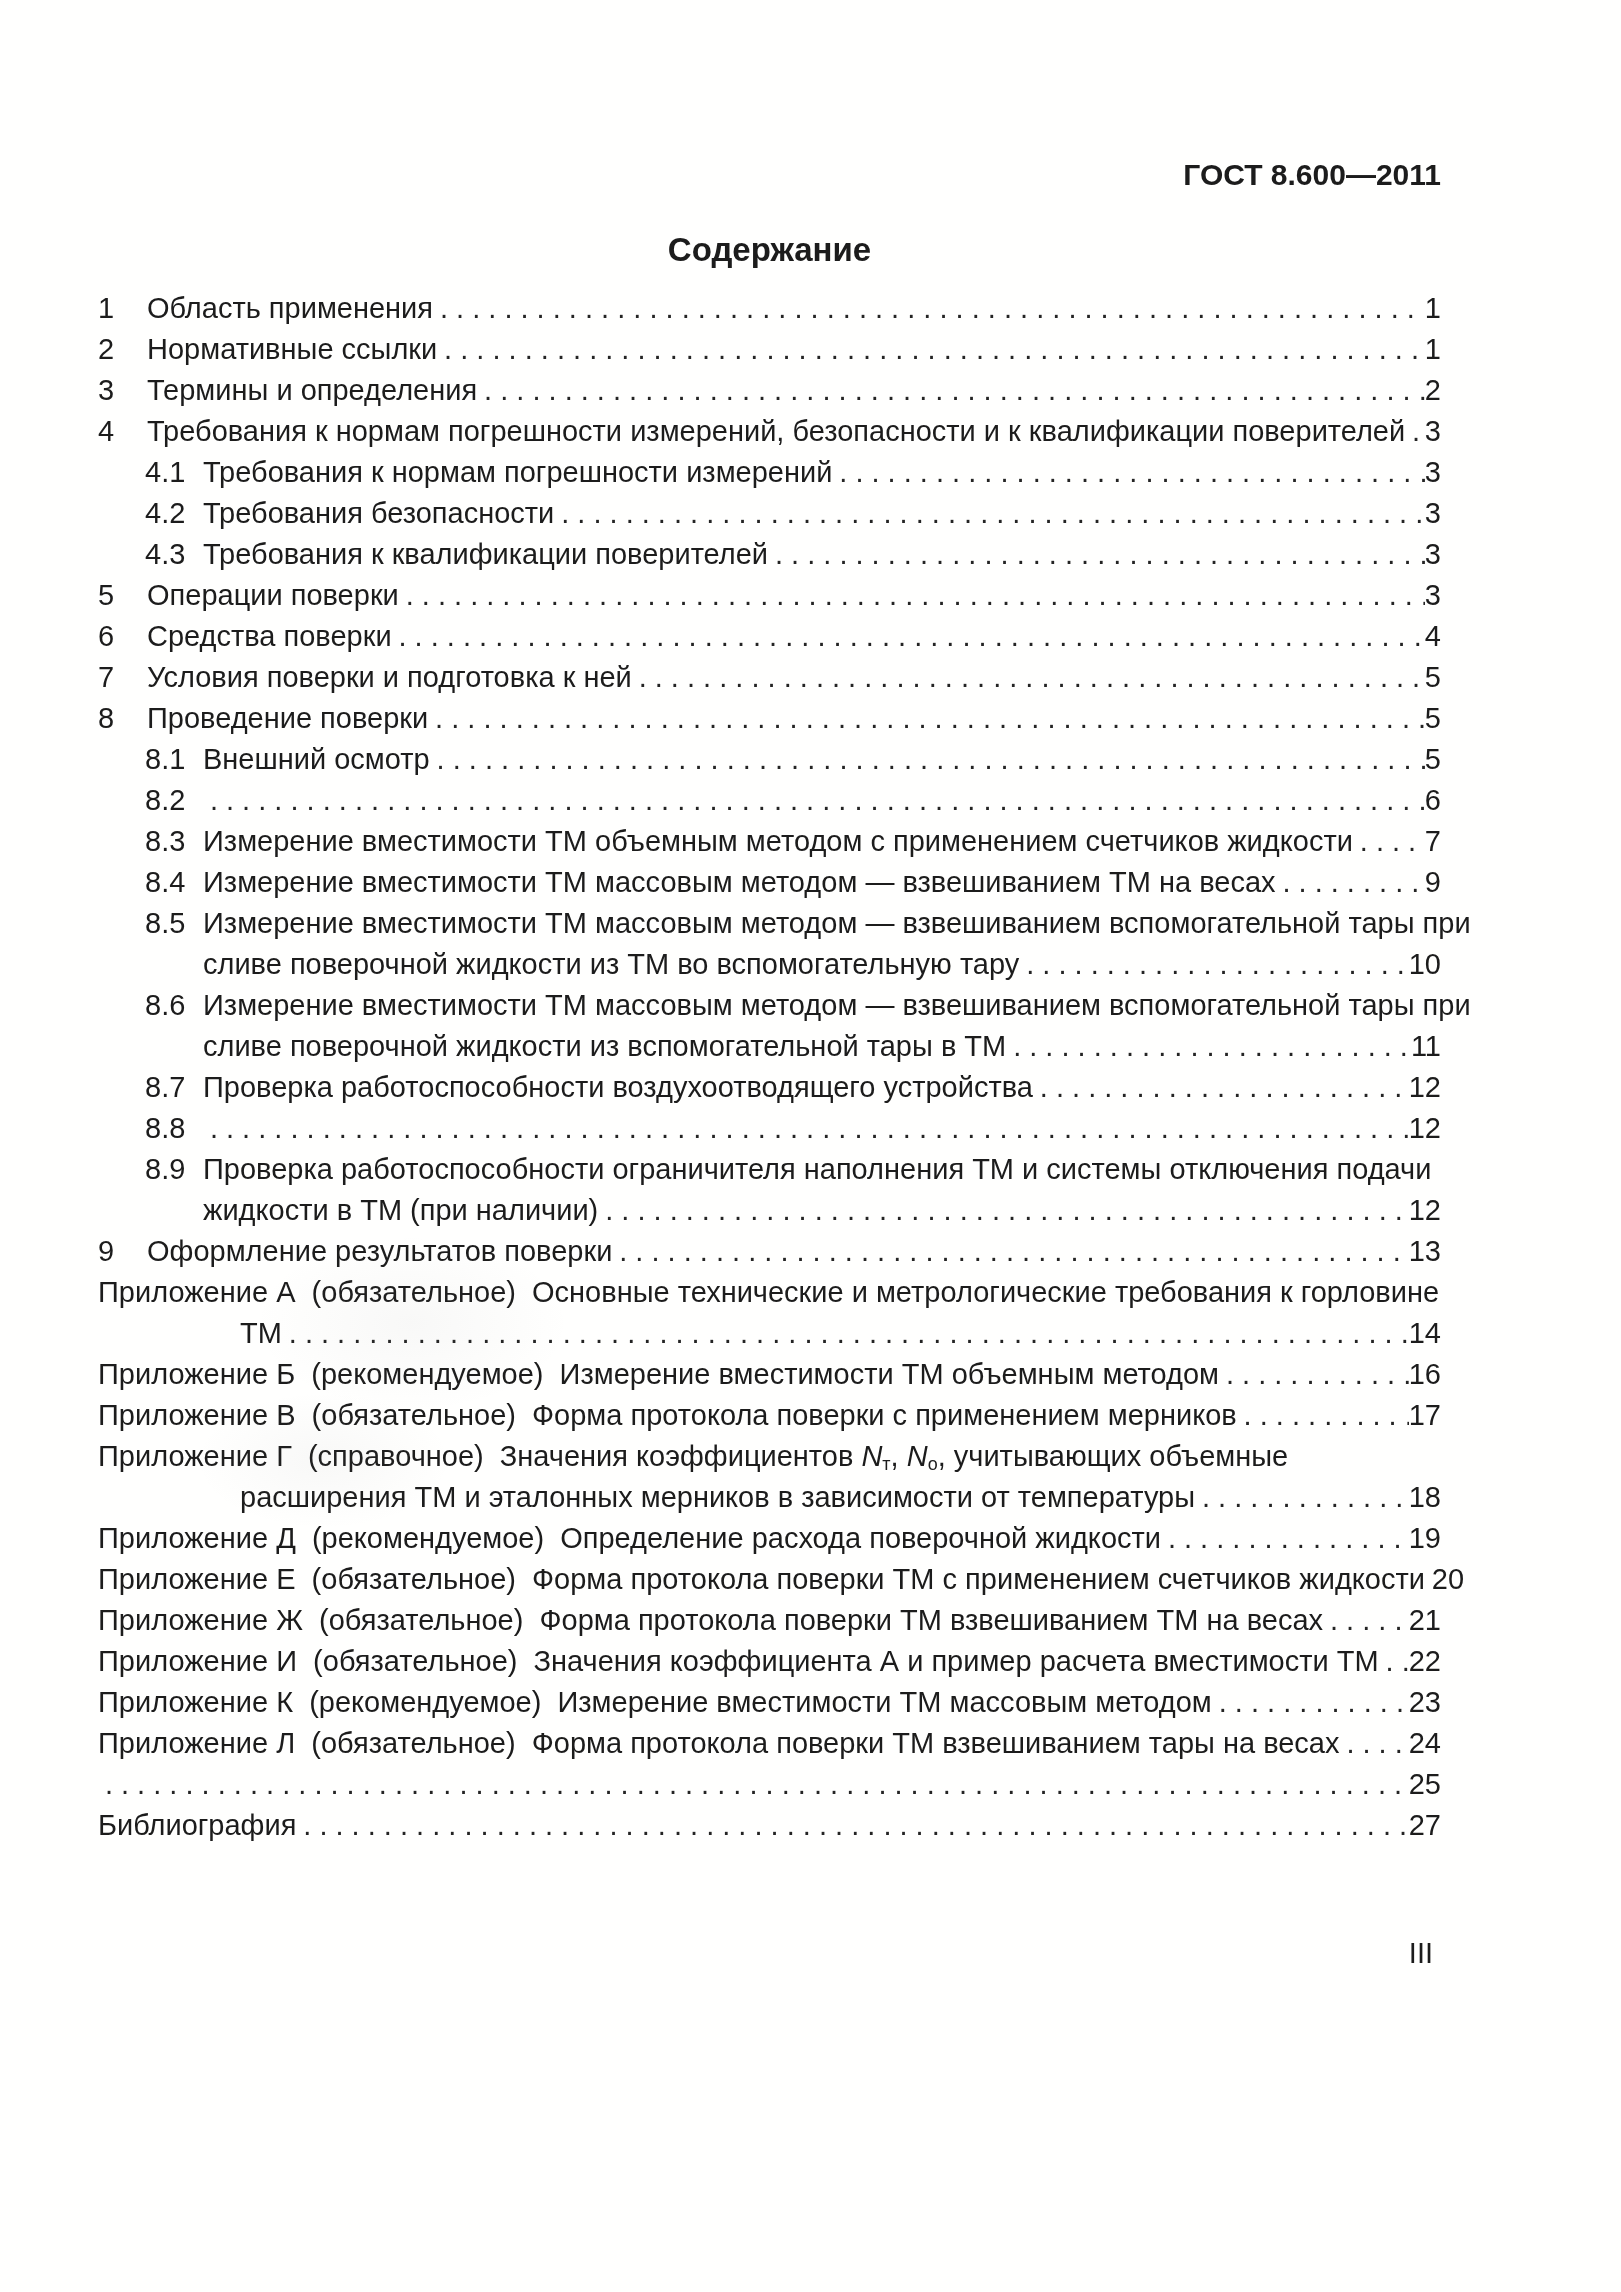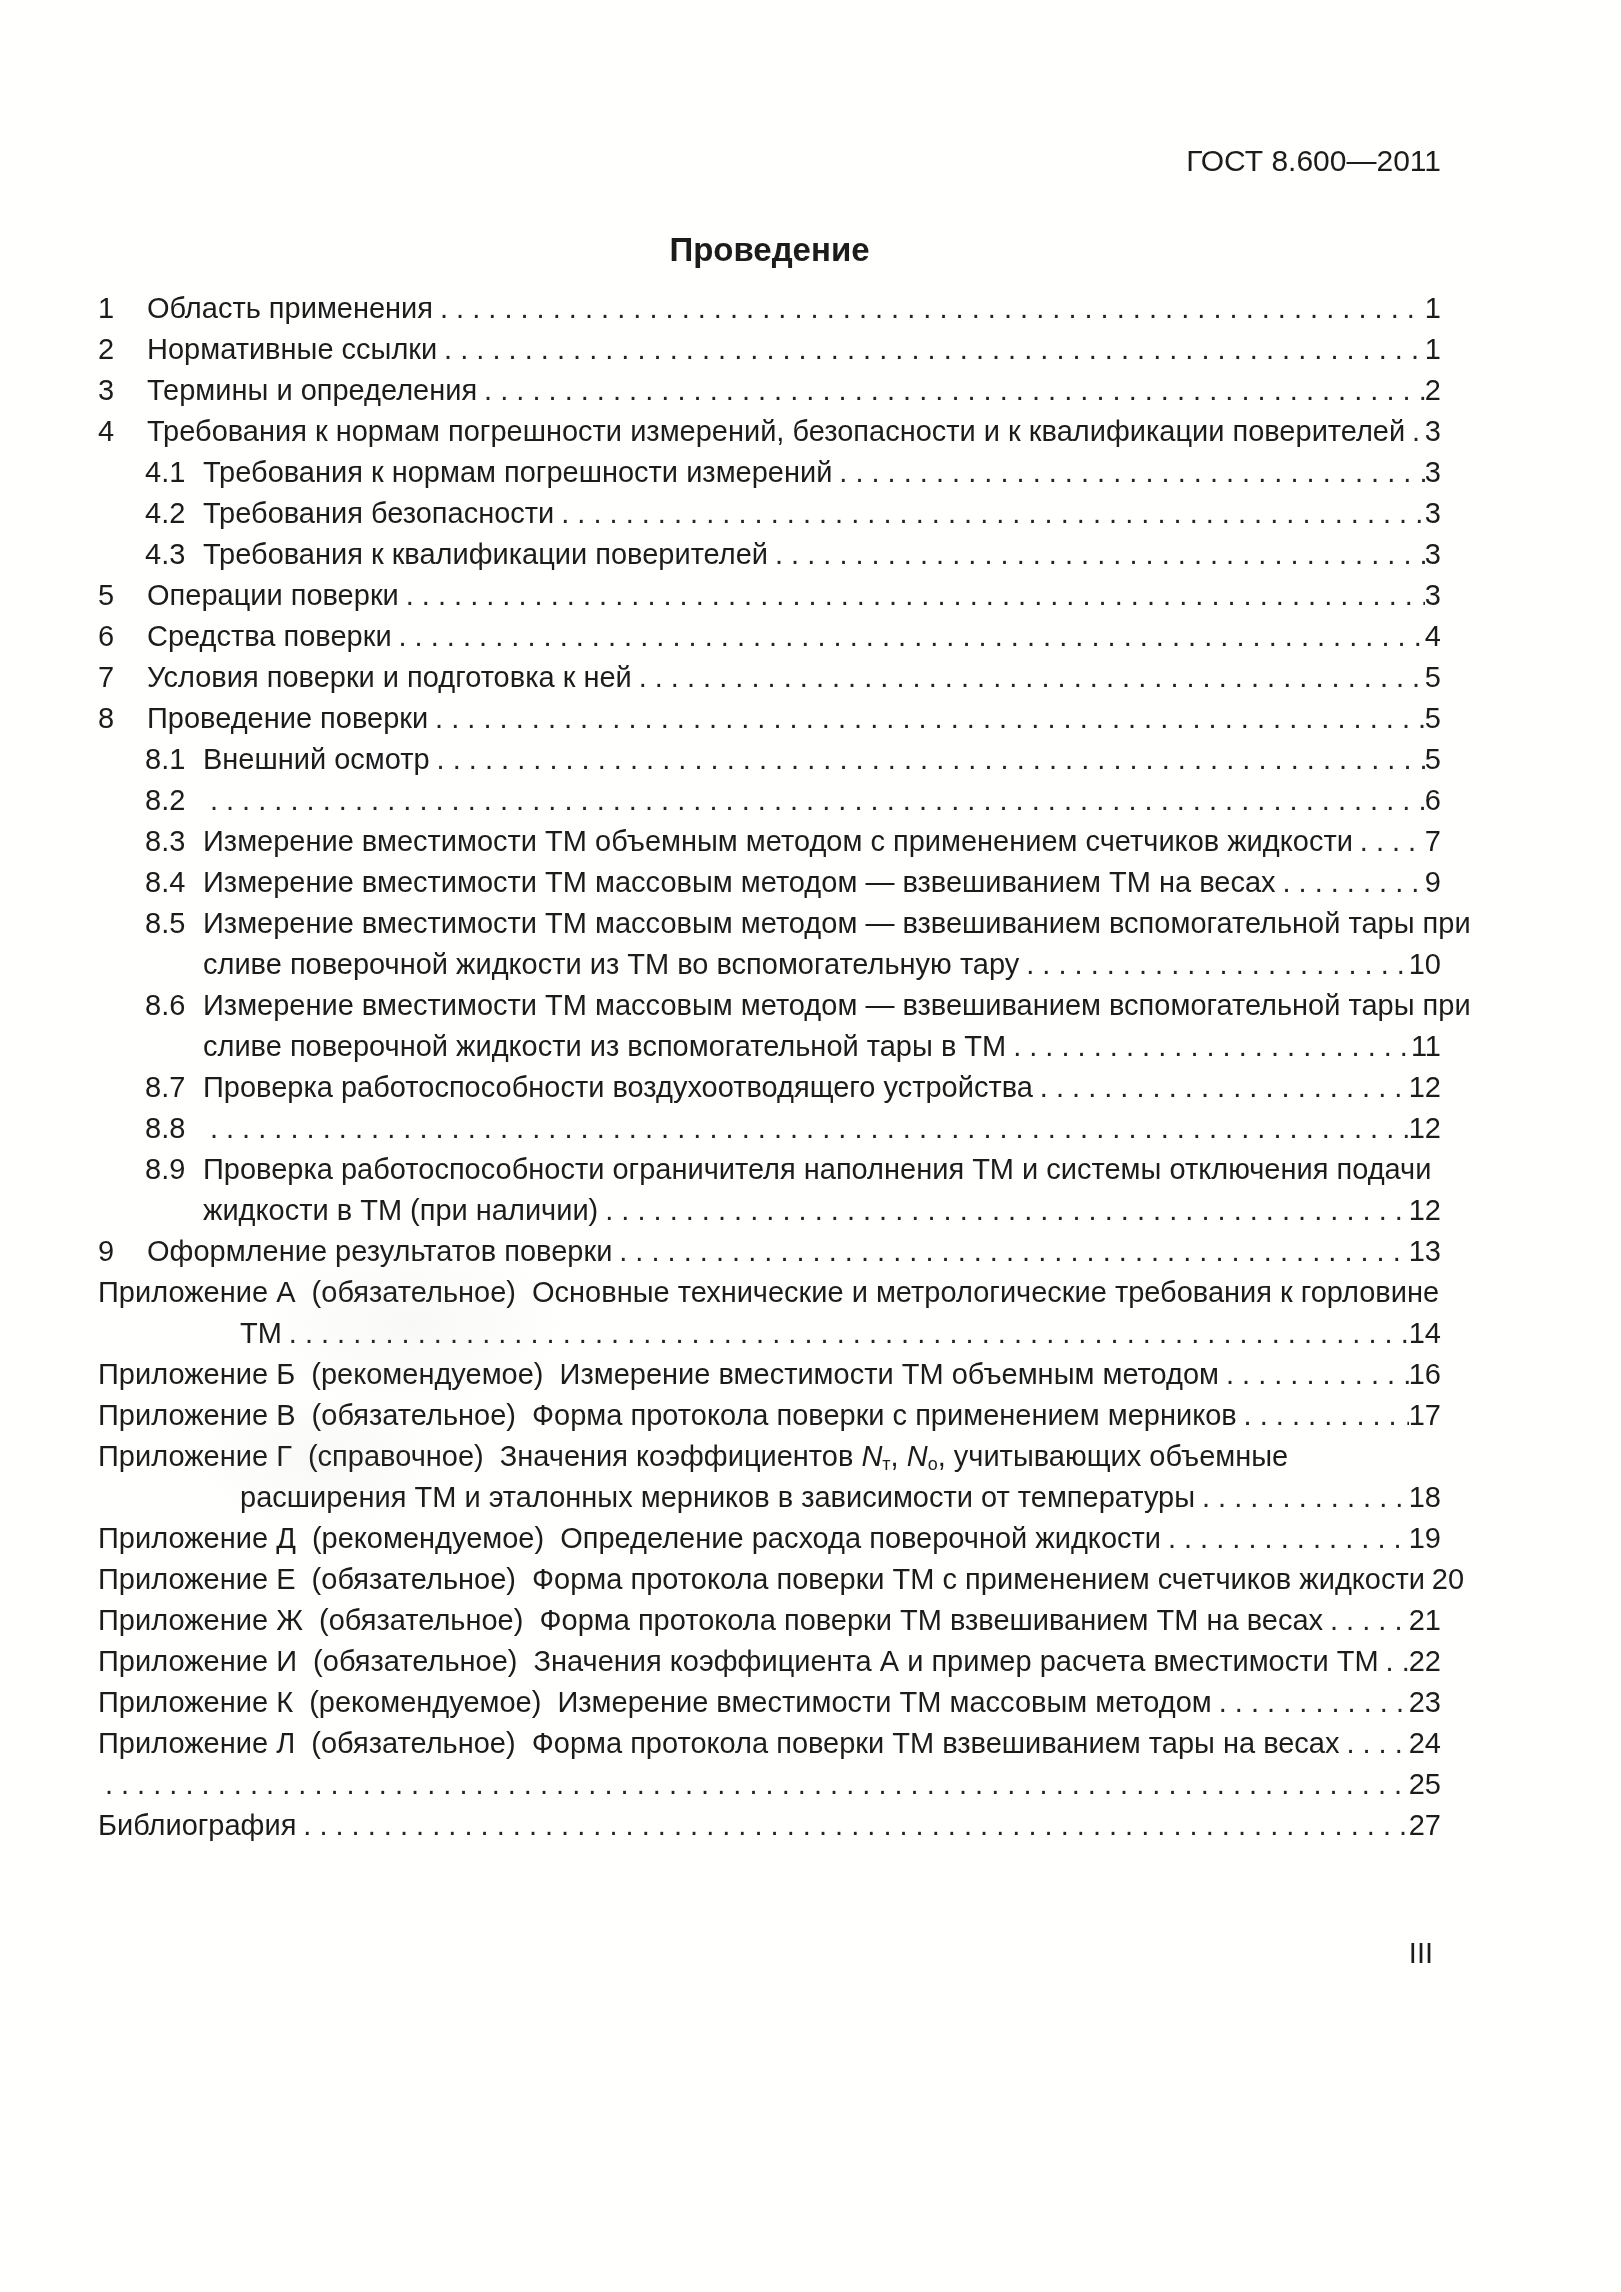--- a/index.html
+++ b/index.html
@@ -11,24 +11,24 @@
     position: relative;
     width: 1621px;
     height: 2293px;
     background: #fffffe;
     overflow: hidden;
     font-family: "Liberation Sans", "DejaVu Sans", sans-serif;
     color: #1c1c1c;
   }
   .doc-code {
     position: absolute;
-    top: 146px;
+    top: 160px;
     right: 180px;
     font-size: 30px;
-    font-weight: normal;
+    font-weight: bold;
     line-height: 1;
     white-space: nowrap;
   }
   .doc-title {
     position: absolute;
     top: 233px;
     left: 98px;
     right: 180px;
     text-align: center;
     font-size: 33px;
@@ -97,21 +97,21 @@
     pointer-events: none;
   }
 </style>
 </head>
 <body>
 
 <div class="page">
 
   <div class="doc-code">ГОСТ 8.600—2011</div>
 
-  <div class="doc-title">Проведение</div>
+  <div class="doc-title">Содержание</div>
 
   <div class="toc">
       <div class="row l1">
         <span class="num">1</span>
         <span class="txt">Область применения</span>
         <span class="leader"></span>
         <span class="pg">1</span>
       </div>
       <div class="row l1">
         <span class="num">2</span>

